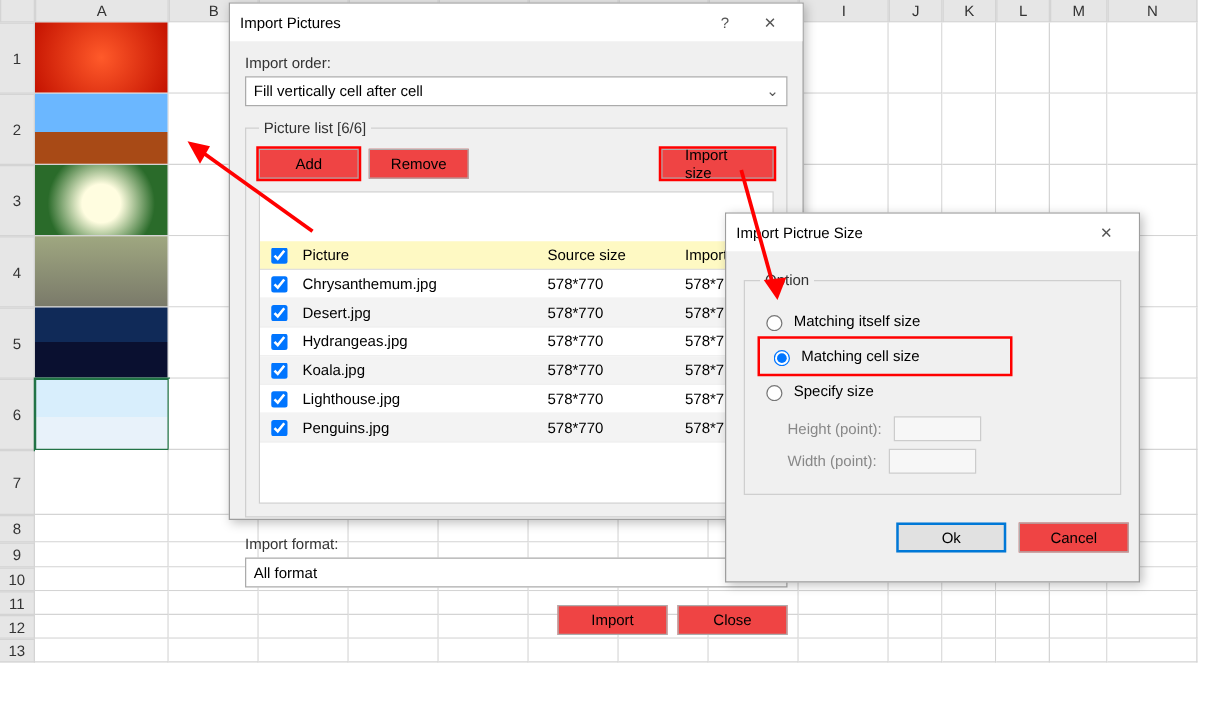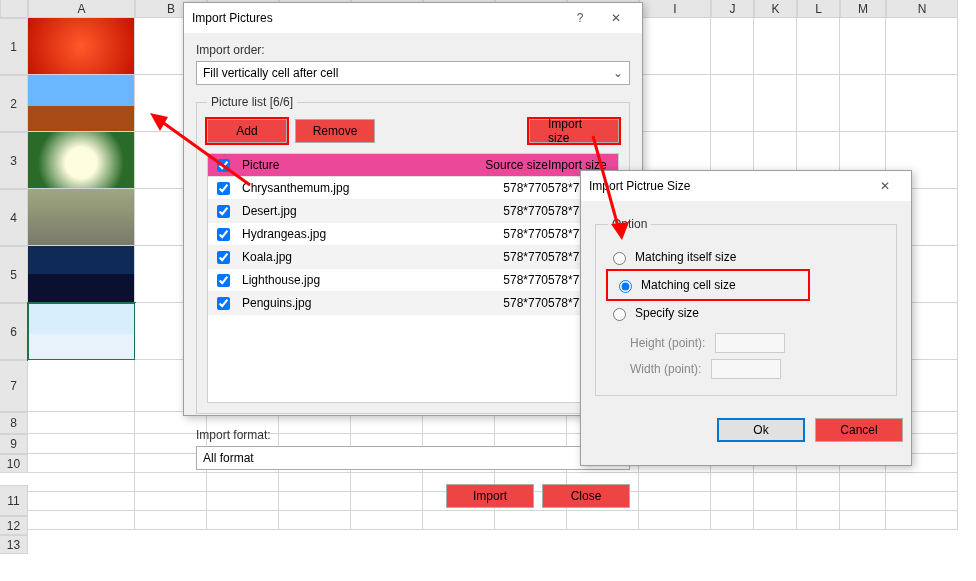--- a/index.html
+++ b/index.html
@@ -29,26 +29,26 @@
   .combo .arrow { margin-left:auto; color:#555; }
   fieldset { border:1px solid #cfcfcf; margin:10px 0 0; padding:10px; }
   legend { padding:0 4px; color:#333; }
   .btnrow { display:flex; gap:8px; }
   .btn { height:24px; padding:0 18px; background:#ef4444; border:1px solid #adadad; display:inline-flex; align-items:center; justify-content:center; cursor:default; }
   .btn.primary { border:2px solid #0078d7; background:#e1e1e1; }
   .redbox { outline:2px solid #ff0000; outline-offset:0; }
   
   .tbl { margin-top:10px; border:1px solid #cfcfcf; background:#fff; height:250px; overflow:hidden; }
   .tblh, .tblr { display:flex; align-items:center; height:23px; }
-  .tblh { background:#ec4899; border-bottom:1px solid #e0e0e0; }
+  .tblh { background:#fef9c3; border-bottom:1px solid #e0e0e0;margin-top:39px; }
   .tblr { border-bottom:1px solid #f0f0f0; }
   .tblr.alt { background:#f3f3f3; }
   .c-chk { width:30px; display:flex; justify-content:center; }
   .c-pic { width:200px; padding-left:4px; }
-  .c-src { width:110px;text-align:right; }
+  .c-src { width:110px; }
   .c-imp { flex:1; }
   input[type=checkbox] { width:13px; height:13px; margin:0; }
 
   .dlg2 .body { padding:10px 14px 12px; }
   .optfield { border:1px solid #cfcfcf; padding:12px 12px 16px; margin-top:6px; }
   .optrow { display:flex; align-items:center; height:28px; gap:6px; }
   .sizefield { display:flex; align-items:center; gap:10px; margin:6px 0 0 22px; color:#888; }
   .numinput { width:70px; height:20px; border:1px solid #ccc; background:#f7f7f7; }
   .dlg2-foot { display:flex; justify-content:flex-end; gap:10px; padding:10px 8px 14px; }
 
@@ -81,21 +81,21 @@
       <div class="rownum" style="height: 57px;">1</div>
       <div class="rownum" style="height: 57px;">2</div>
       <div class="rownum" style="height: 57px;">3</div>
       <div class="rownum" style="height: 57px;">4</div>
       <div class="rownum" style="height: 57px;">5</div>
       <div class="rownum" style="height: 57px;">6</div>
       <div class="rownum" style="height: 52px;">7</div>
       <div class="rownum" style="height: 22px;">8</div>
       <div class="rownum" style="height: 20px;">9</div>
       <div class="rownum" style="height: 19px;">10</div>
-      <div class="rownum" style="height: 31px; margin-top: 12px;">11</div>
+      <div class="rownum" style="height: 19px;">11</div>
       <div class="rownum" style="height: 19px;">12</div>
       <div class="rownum" style="height: 19px;">13</div>
     </div>
   <div class="gridcells" id="gridcells">
       <div class="cellrow">
         <div class="gc" style="width: 107px; height: 57px;">
           <div class="thumb" style="background: radial-gradient(circle, rgb(255, 90, 42), rgb(196, 18, 0));"></div>
         </div>
         <div class="gc" style="width: 72px; height: 57px;"></div>
         <div class="gc" style="width: 72px; height: 57px;"></div>

